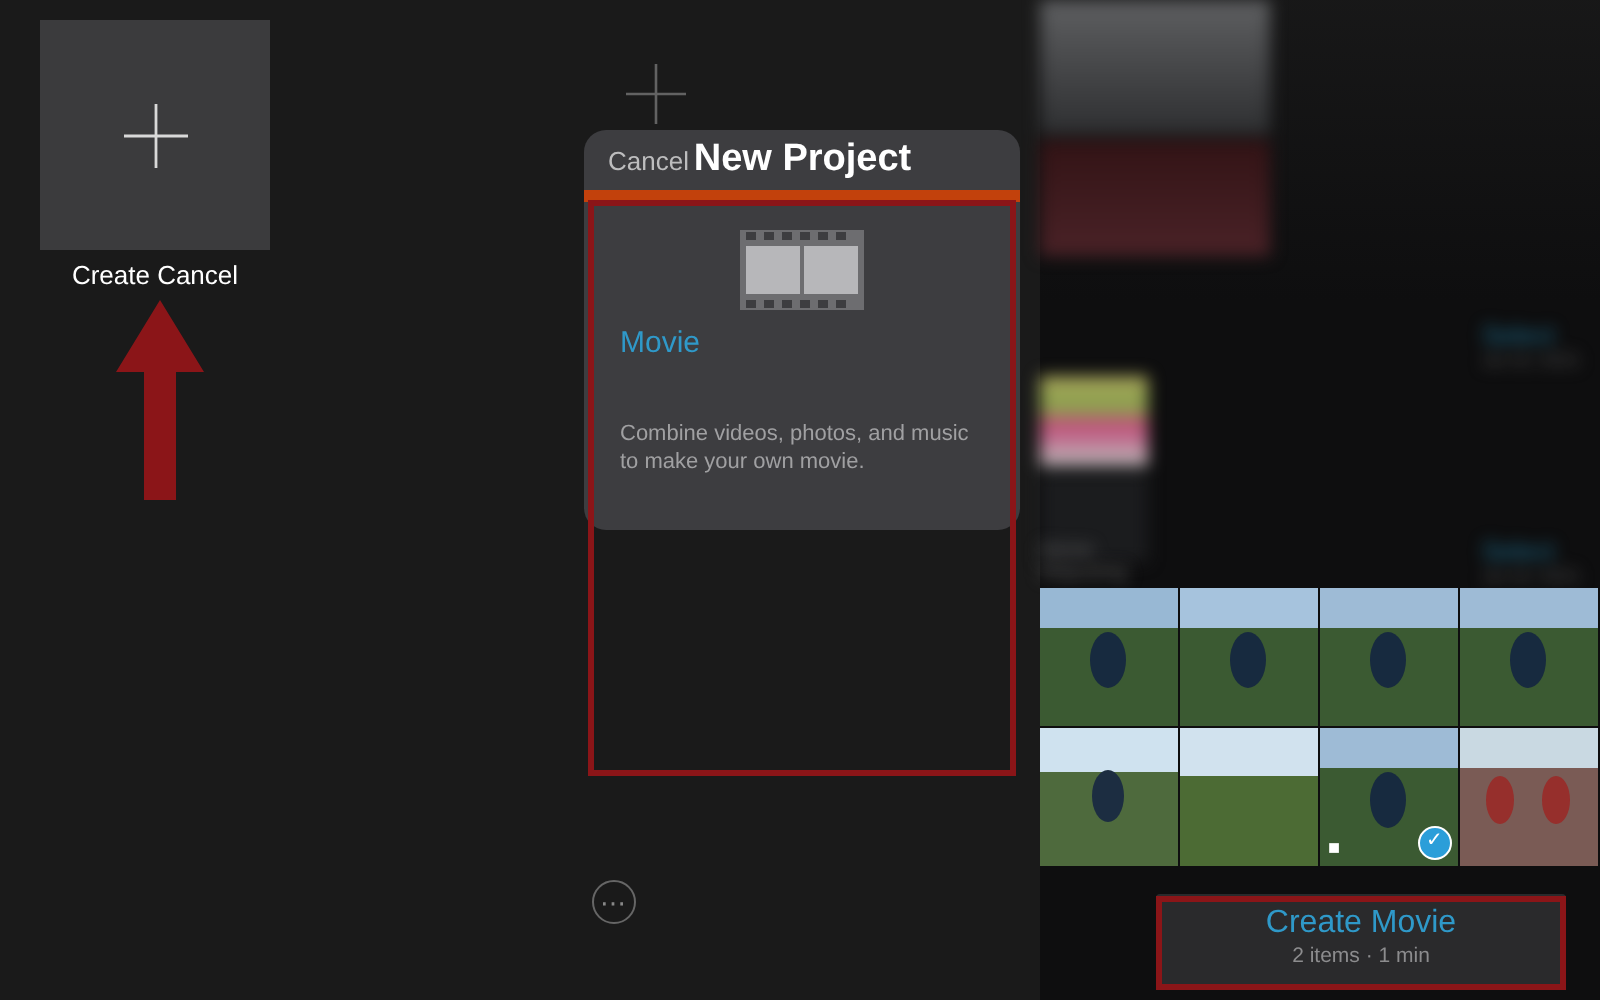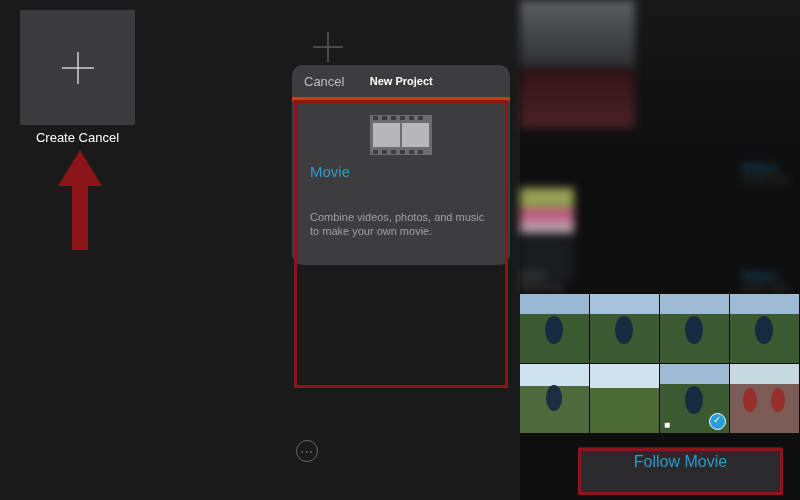--- a/index.html
+++ b/index.html
@@ -36,25 +36,25 @@
     .dialog {
       position: absolute; left: 26px; top: 65px;
       width: 218px;
       background: #3d3d40;
       border-radius: 11px;
       overflow: hidden;
     }
     .dialog-header {
       display: flex; align-items: center; height: 36px;
       padding: 0 12px;
-      border-bottom: 4px solid #c2410c;
+      border-bottom: 6px solid #c2410c;
     }
     .cancel { color: #bdbdbe; font-size: 13px; }
     .dlg-title {
-      flex: 1; text-align: center; color: #fff; font-size: 11px; font-weight: 600;
+      flex: 1; text-align: center; color: #fff; font-size: 19px; font-weight: 600;
       margin-left: -40px;
     }
     .dlg-body { padding-bottom: 8px; }
     .choice {
       padding: 14px 18px 18px;
       text-align: left;
       border-bottom: 1px solid #2a2a2c;
     }
     .choice:last-child { border-bottom: none; }
     .choice-icon { display: flex; justify-content: center; margin-bottom: 8px; }
@@ -276,16 +276,17 @@
       <svg viewBox="0 0 69 69">
           <rect width="69" height="20" fill="#c9d9e2"></rect>
           <rect y="20" width="69" height="49" fill="#7a5b55"></rect>
           <ellipse cx="20" cy="36" rx="7" ry="12" fill="#962f2c"></ellipse>
           <ellipse cx="48" cy="36" rx="7" ry="12" fill="#962f2c"></ellipse>
         </svg>
     </div>
   </div>
 
   <div class="create-movie-bar">
-    <div class="cm-title">Follow Movie</div>
+    <div class="cm-title">Create Movie</div>
+    <div class="cm-sub">2 items · 1 min</div>
   </div>
   <div class="highlight-box hb-cm"></div>
 </div>
 
 </body></html>

